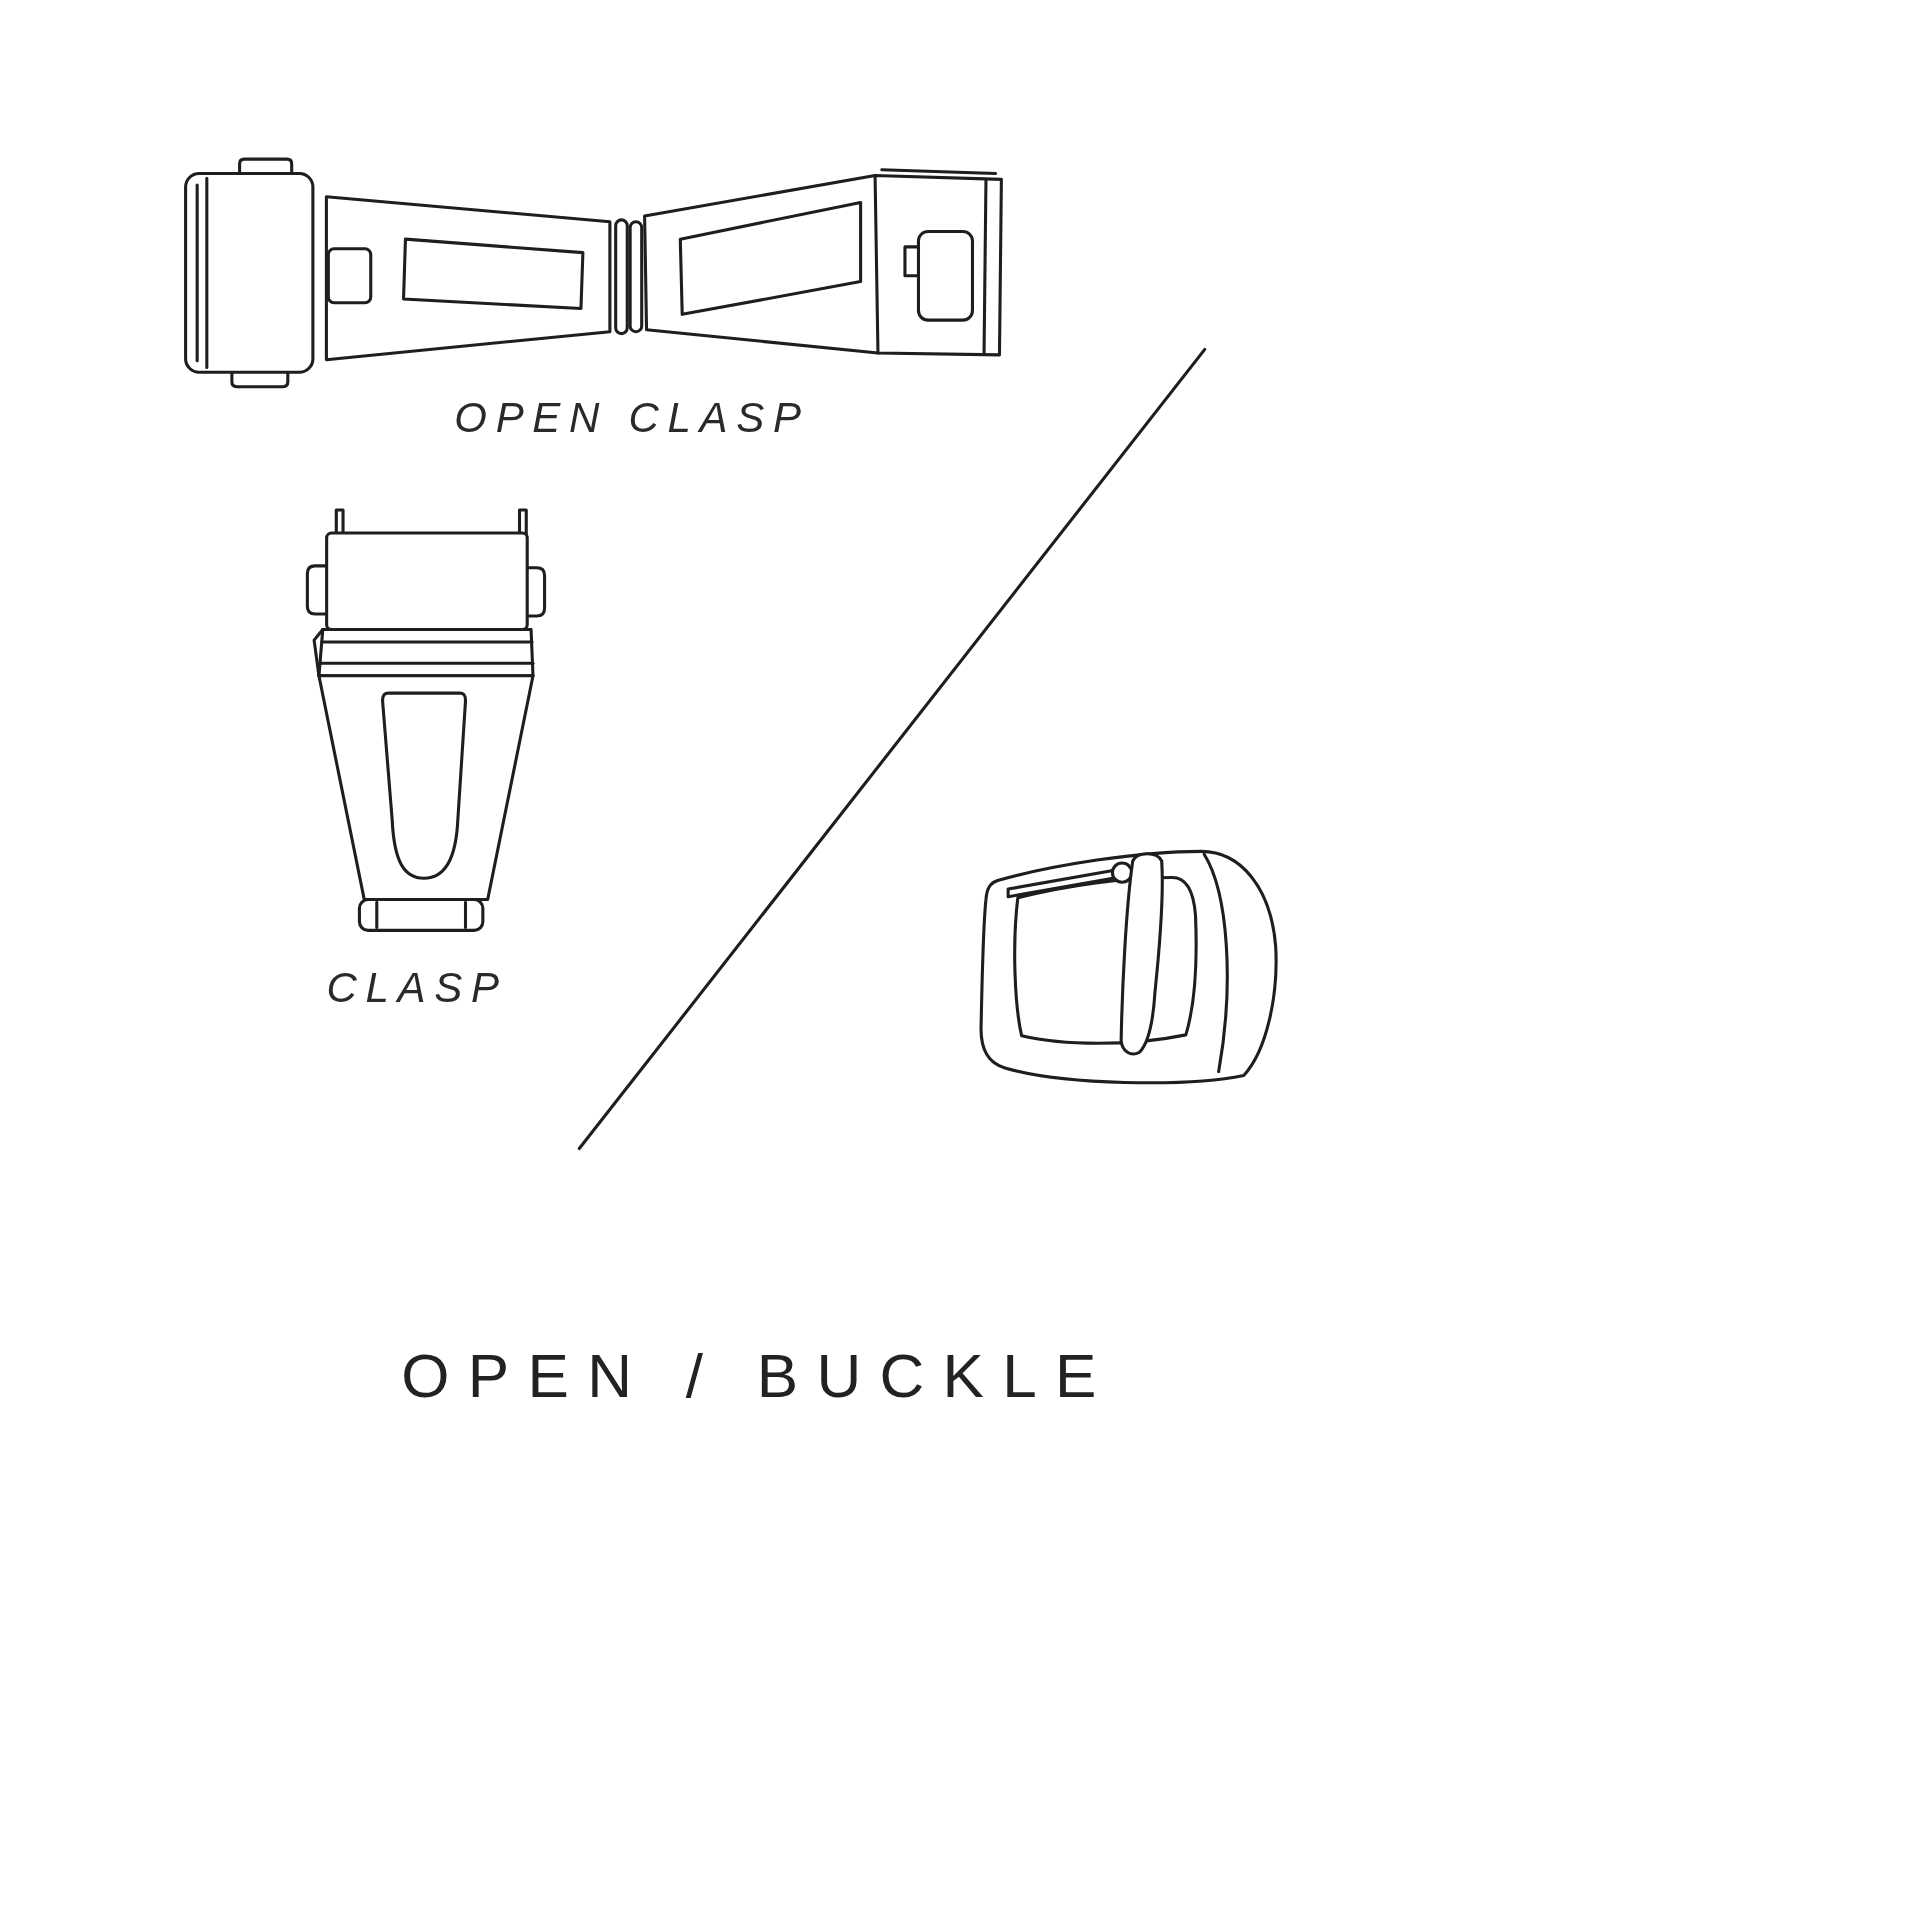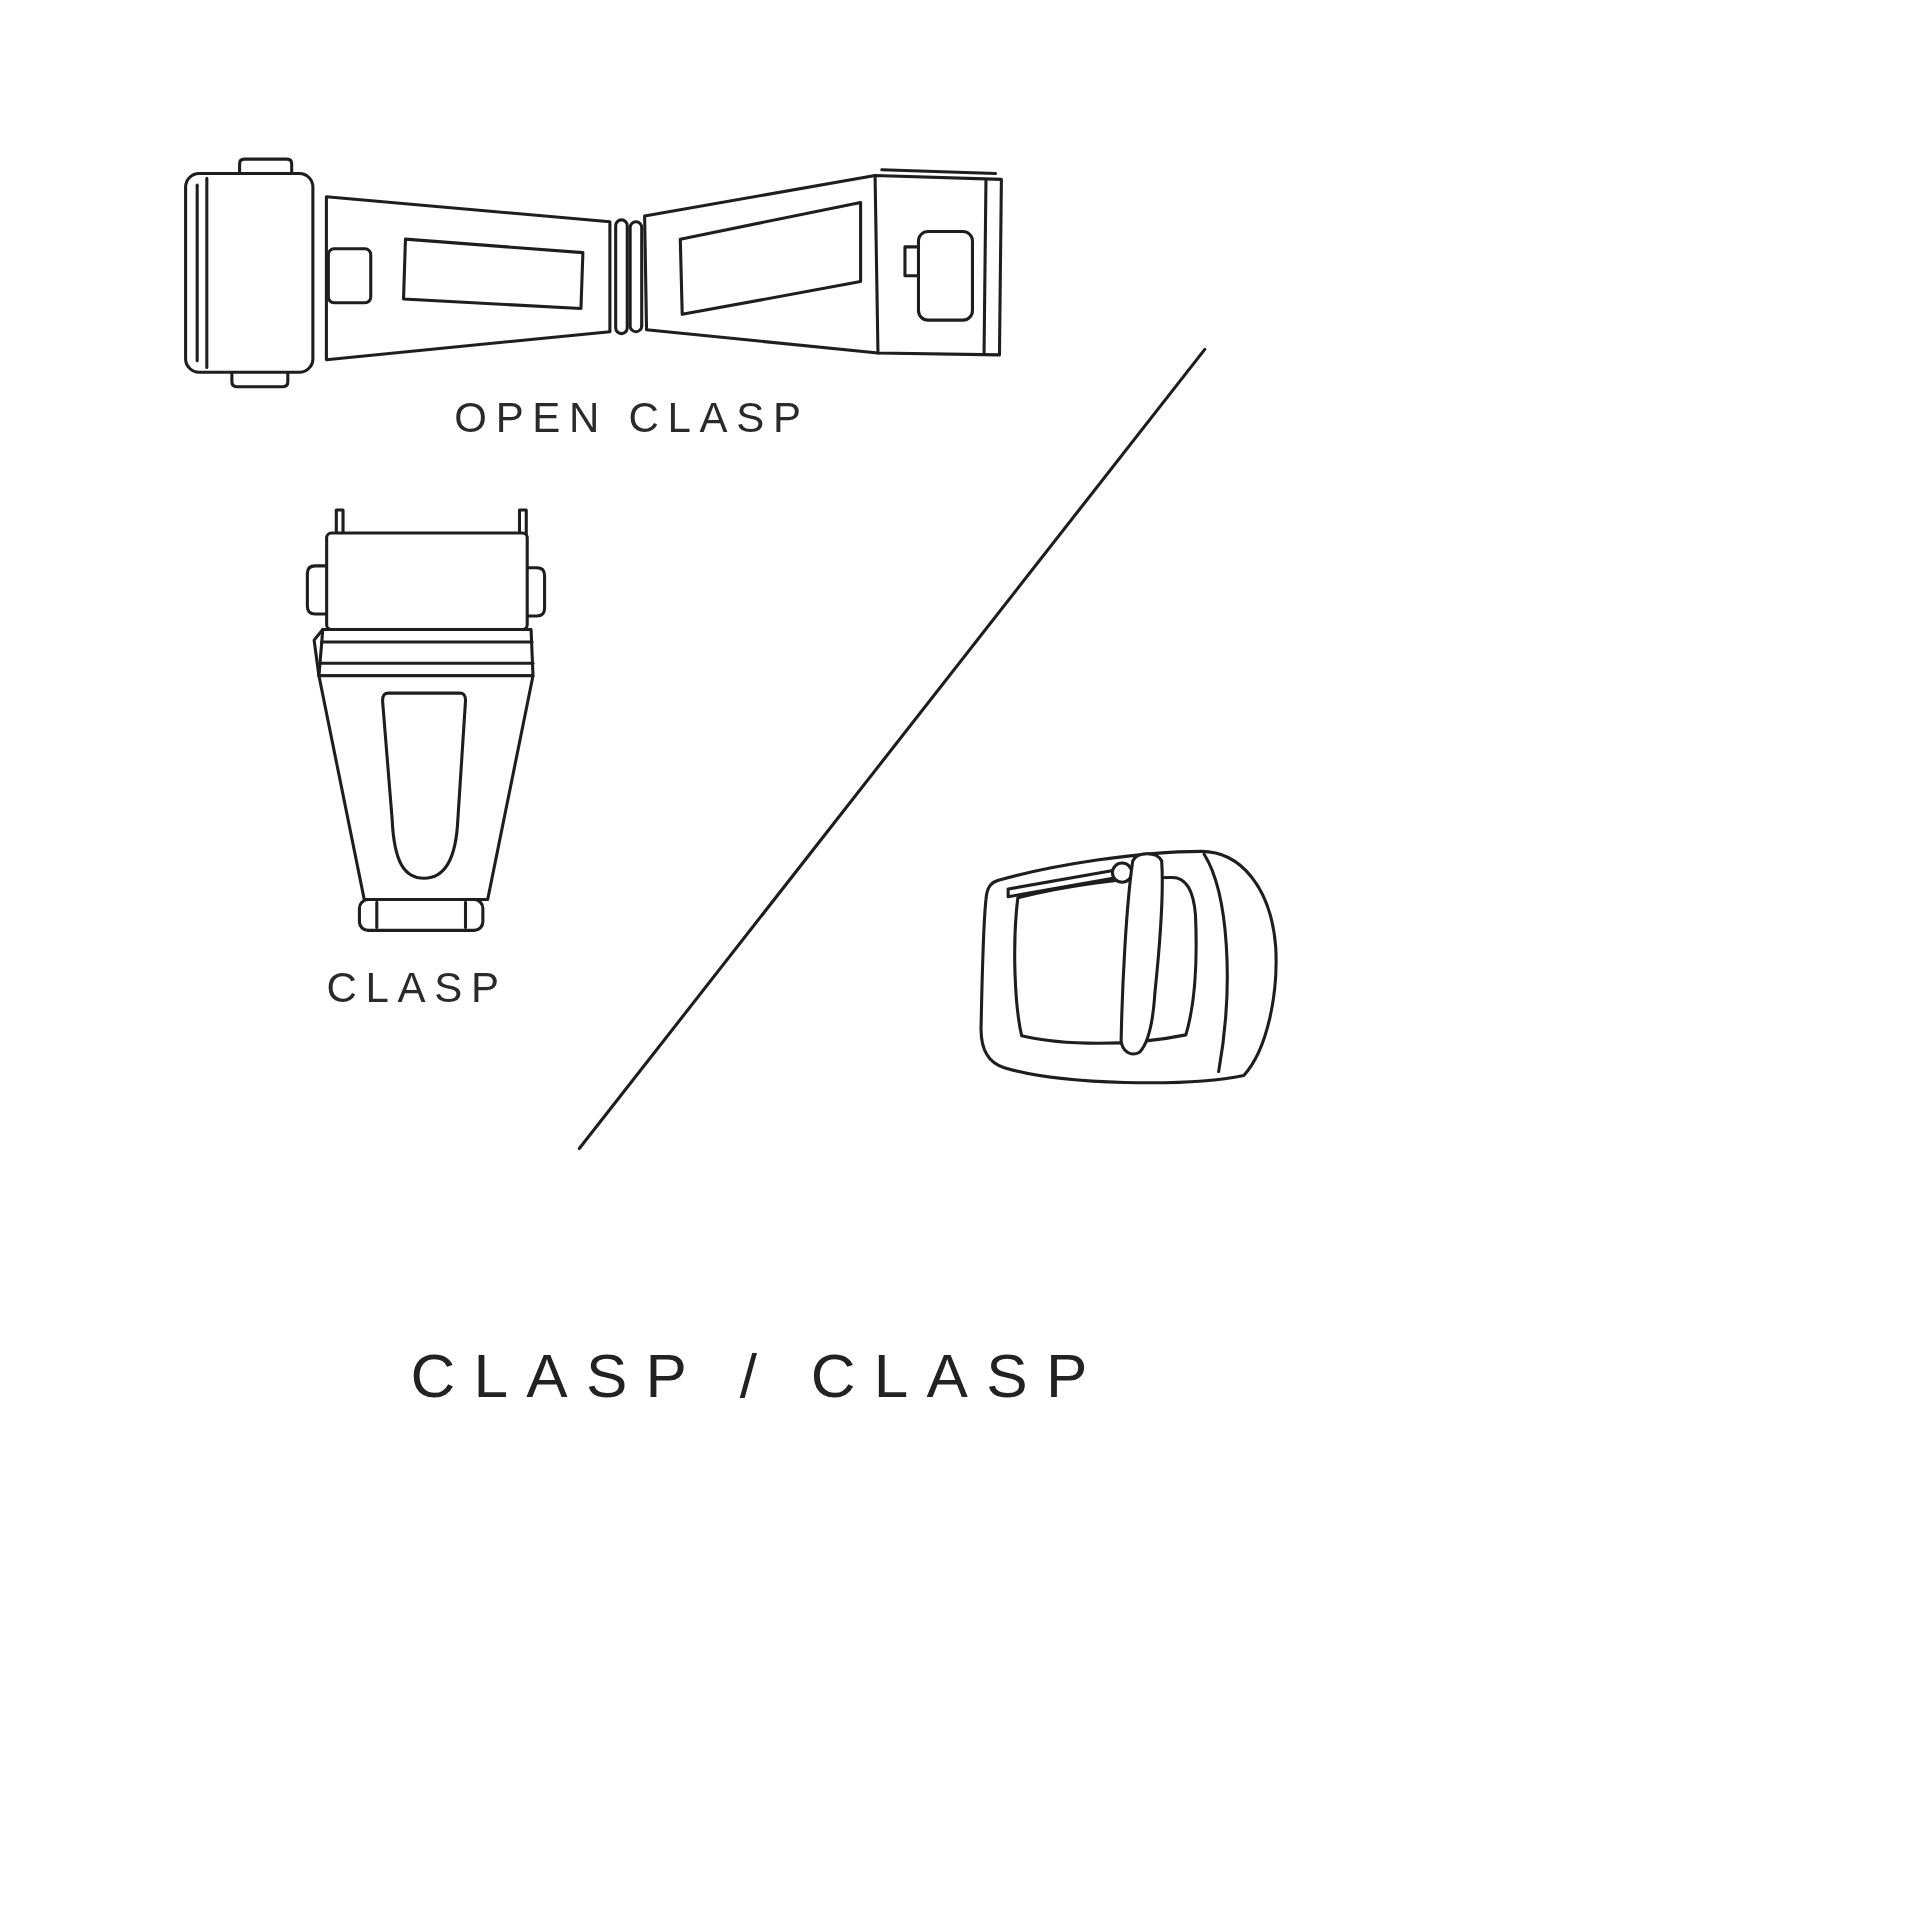--- a/index.html
+++ b/index.html
@@ -17,20 +17,21 @@
     color:var(--ink);
     overflow:hidden;
   }
   .label{
     position:absolute;
     transform:translateX(-50%);
     font-size:42px;
     letter-spacing:8.7px;
     color:#2a2a2a;
     white-space:nowrap;
+    font-style:italic;
   }
   .title{
     position:absolute;
     transform:translateX(-50%);
     font-size:62px;
     letter-spacing:18.3px;
     color:#222222;
     white-space:nowrap;
   }
   svg{position:absolute;overflow:visible;}
@@ -145,16 +146,16 @@
       <circle class="filled" cx="172" cy="44" r="10"></circle>
       <path class="filled" d="M 183,32
         C 188,22 208,22 213,32
         C 215,62 211,120 206,168
         C 204,200 198,222 190,230
         C 181,235 172,229 171,218
         C 172,165 176,80 183,32 Z"></path>
     </g>
   </svg>
 
-  <div class="title" style="left:758px;top:1340px;">CLASP / CLASP</div>
+  <div class="title" style="left:758px;top:1340px;">OPEN / BUCKLE</div>
 
 </div>
 
 
 </body></html>

